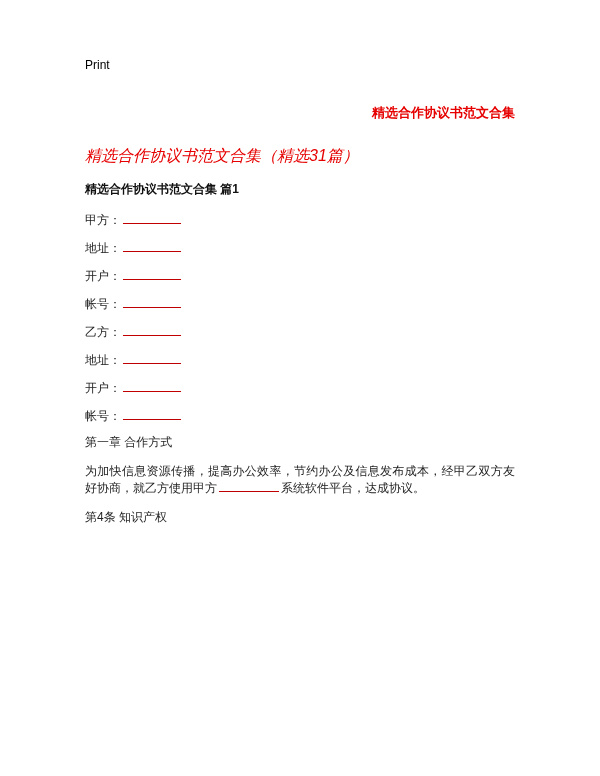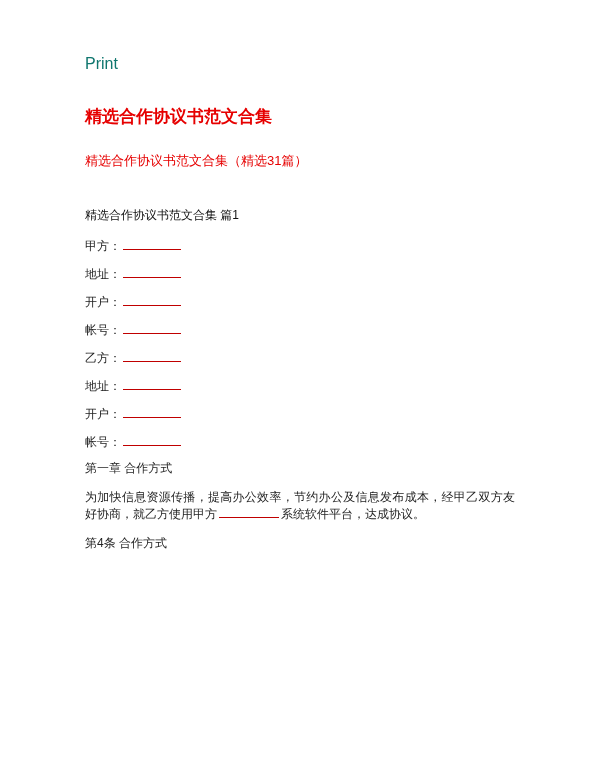--- a/index.html
+++ b/index.html
@@ -7,24 +7,24 @@
     --blank-red:#c00000;
     --text:#1f1f1f;
   }
   html,body{margin:0;padding:0;}
   body{
     width:600px;height:776px;background:#ffffff;
     font-family:"Liberation Sans","DejaVu Sans",sans-serif;
     color:var(--text);
   }
   .page{padding:55px 85px 40px 85px;box-sizing:border-box;}
-  .print{font-size:16px;color:#0f766e;margin:0 0 14px 0;display:inline-block;cursor:pointer;}
-  .title{font-size:17px;font-weight:bold;color:var(--red);text-align:left;margin:18px 0 0 0;}
-  .subtitle{font-size:13px;color:var(--red);margin-top:24px;}
-  .section-heading{font-size:12px;font-weight:normal;color:#111;margin-top:37px;}
+  .print{font-size:12px;color:#000000;margin:0 0 14px 0;display:inline-block;cursor:pointer;}
+  .title{font-size:13px;font-weight:bold;color:var(--red);text-align:right;margin:18px 0 0 0;}
+  .subtitle{font-size:16px;color:var(--red);margin-top:24px;font-style:italic;}
+  .section-heading{font-size:12px;font-weight:bold;color:#111;margin-top:14px;}
   .form-fields{margin-top:10px;}
   .form-row{margin-top:14px;line-height:12px;}
   .form-label{font-size:12px;color:#222;}
   .blank{
     display:inline-block;width:58px;height:11px;
     border-bottom:1px solid var(--blank-red);
     margin:0 2px;vertical-align:baseline;
   }
   .content{margin-top:6px;}
   .para{font-size:12px;line-height:17px;margin:12px 0 0 0;text-align:justify;}
@@ -49,15 +49,15 @@
       <div class="form-row"><span class="form-label">帐号：</span><span class="blank"></span></div>
       <div class="form-row"><span class="form-label">乙方：</span><span class="blank"></span></div>
       <div class="form-row"><span class="form-label">地址：</span><span class="blank"></span></div>
       <div class="form-row"><span class="form-label">开户：</span><span class="blank"></span></div>
       <div class="form-row"><span class="form-label">帐号：</span><span class="blank"></span></div>
     </div>
 
   <div class="content" id="content-blocks">
       <p class="para"><span>第一章 合作方式</span></p>
       <p class="para"><span>为加快信息资源传播，提高办公效率，节约办公及信息发布成本，经甲乙双方友好协商，就乙方使用甲方</span><span class="blank"></span><span>系统软件平台，达成协议。</span></p>
-      <p class="para"><span>第4条 合作方式</span></p>
+      <p class="para"><span>第4条 知识产权</span></p>
     </div>
 </div>
 
 </body></html>

